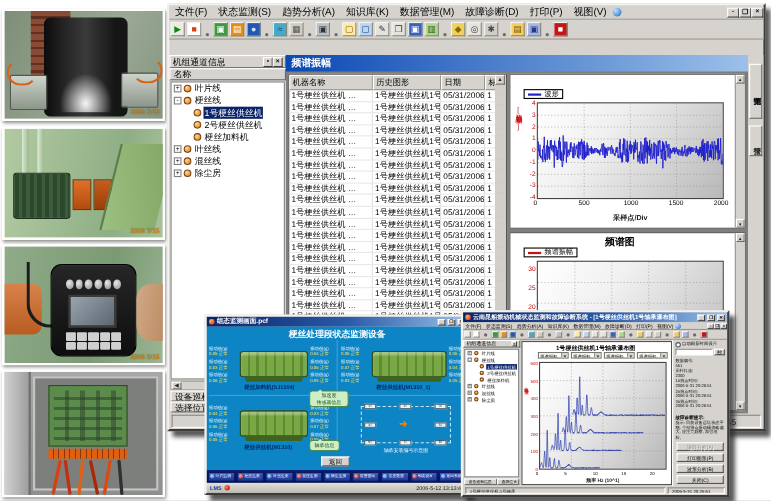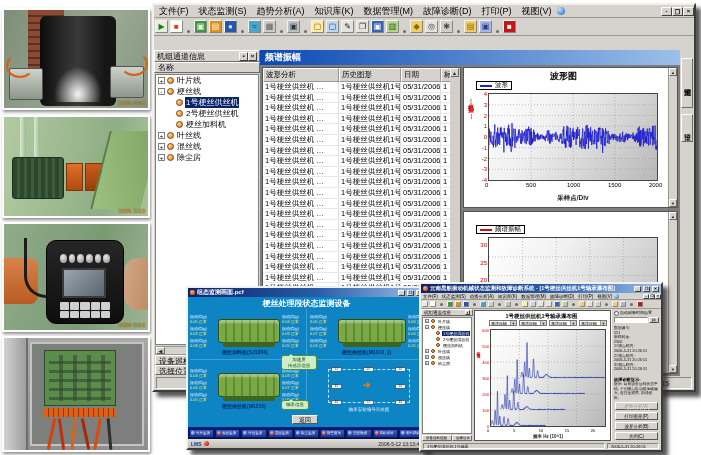--- a/index.html
+++ b/index.html
@@ -301,21 +301,21 @@
     <div class="dtab" style="position:absolute;left:1px;right:14px;bottom:11px;height:10px">设备巡检信息</div>
     <div class="dtab" style="position:absolute;left:1px;right:40px;bottom:1px;height:10px">选择位置</div>
   </div>
 
   <div class="mdi" style="left:106px;top:45px;right:14px;bottom:14px">
     <div class="mdicaption">频谱振幅</div>
 
     <div class="tablebox" style="left:2px;top:17px;width:199px;bottom:2px">
       <div id="htable">
           <div class="thr">
-            <span class="th" style="width: 76px;">波形分析</span>
+            <span class="th" style="width: 76px;">机器名称</span>
             <span class="th" style="width: 62px;">历史图形</span>
             <span class="th" style="width: 40px;">日期</span>
             <span class="th" style="width: 11px;">标志</span>
           </div>
           <div class="tr">
             <span class="td" style="width: 76px;">1号梗丝供丝机  …</span>
             <span class="td" style="width: 62px;">1号梗丝供丝机1号…</span>
             <span class="td" style="width: 40px;">05/31/2006 …</span>
             <span class="td" style="width: 11px;">1</span>
           </div>
@@ -482,21 +482,20 @@
             <span class="td" style="width: 11px;">1</span>
           </div>
         </div>
       <div class="tvs">
         <span class="sarrow" style="position:absolute;top:0;left:0;width:9px;height:9px;font-size:5px">▲</span>
         <span class="sarrow" style="position:absolute;bottom:0;left:0;width:9px;height:9px;font-size:5px">▼</span>
       </div>
     </div>
 
     <div class="chartbox" style="left:203px;top:17px;width:215px;height:141px">
-      <div class="ctitle">波形图</div>
       <div class="legend" style="left:12px;top:13px">
         <i style="background:#2020cc"></i>
         <span>波形</span>
       </div>
       <div class="plot" id="wfplot" style="left:24px;top:25px;width:170px;height:88px"><svg width="168" height="86" viewBox="0 0 168 86">
             <line x1="42" y1="0" x2="42" y2="86" stroke="#8a8a8a" stroke-width="0.5" stroke-dasharray="1,2"></line>
             <line x1="84" y1="0" x2="84" y2="86" stroke="#8a8a8a" stroke-width="0.5" stroke-dasharray="1,2"></line>
             <line x1="126" y1="0" x2="126" y2="86" stroke="#8a8a8a" stroke-width="0.5" stroke-dasharray="1,2"></line>
             <line x1="0" y1="10.75" x2="168" y2="10.75" stroke="#8a8a8a" stroke-width="0.5" stroke-dasharray="1,2"></line>
             <line x1="0" y1="21.5" x2="168" y2="21.5" stroke="#8a8a8a" stroke-width="0.5" stroke-dasharray="1,2"></line>
@@ -509,20 +508,21 @@
           </svg><span class="tick y" style="font-size: 6px; right: 170px; top: 83px;">-4</span><span class="tick y" style="font-size: 6px; right: 170px; top: 72.25px;">-3</span><span class="tick y" style="font-size: 6px; right: 170px; top: 61.5px;">-2</span><span class="tick y" style="font-size: 6px; right: 170px; top: 50.75px;">-1</span><span class="tick y" style="font-size: 6px; right: 170px; top: 40px;">0</span><span class="tick y" style="font-size: 6px; right: 170px; top: 29.25px;">1</span><span class="tick y" style="font-size: 6px; right: 170px; top: 18.5px;">2</span><span class="tick y" style="font-size: 6px; right: 170px; top: 7.75px;">3</span><span class="tick y" style="font-size: 6px; right: 170px; top: -3px;">4</span><span class="tick" style="font-size: 6px; left: -4px; top: 88px;">0</span><span class="tick" style="font-size: 6px; left: 36.9756px; top: 88px;">500</span><span class="tick" style="font-size: 6px; left: 77.9512px; top: 88px;">1000</span><span class="tick" style="font-size: 6px; left: 118.927px; top: 88px;">1500</span><span class="tick" style="font-size: 6px; left: 159.902px; top: 88px;">2000</span></div>
       <div class="xlab" style="left:24px;width:170px;top:126px">采样点/Div</div>
       <div class="ylab" style="left:2px;top:34px">振动幅值[um]</div>
       <div class="cvs">
         <span class="sarrow" style="top:0">▲</span>
         <span class="sarrow" style="bottom:0">▼</span>
       </div>
     </div>
 
     <div class="chartbox" style="left:203px;top:161px;width:215px;bottom:2px">
+      <div class="ctitle">频谱图</div>
       <div class="legend" style="left:12px;top:13px">
         <i style="background:#cc1010"></i>
         <span>频谱振幅</span>
       </div>
       <div class="plot" id="spplot" style="left:24px;top:25px;width:170px;height:115px"><svg width="168" height="113" viewBox="0 0 168 113">
             <line x1="33.6" y1="0" x2="33.6" y2="113" stroke="#8a8a8a" stroke-width="0.5" stroke-dasharray="1,2"></line>
             <line x1="67.2" y1="0" x2="67.2" y2="113" stroke="#8a8a8a" stroke-width="0.5" stroke-dasharray="1,2"></line>
             <line x1="100.8" y1="0" x2="100.8" y2="113" stroke="#8a8a8a" stroke-width="0.5" stroke-dasharray="1,2"></line>
             <line x1="134.4" y1="0" x2="134.4" y2="113" stroke="#8a8a8a" stroke-width="0.5" stroke-dasharray="1,2"></line>
             <line x1="0" y1="18.833333333333332" x2="168" y2="18.833333333333332" stroke="#8a8a8a" stroke-width="0.5" stroke-dasharray="1,2"></line>

